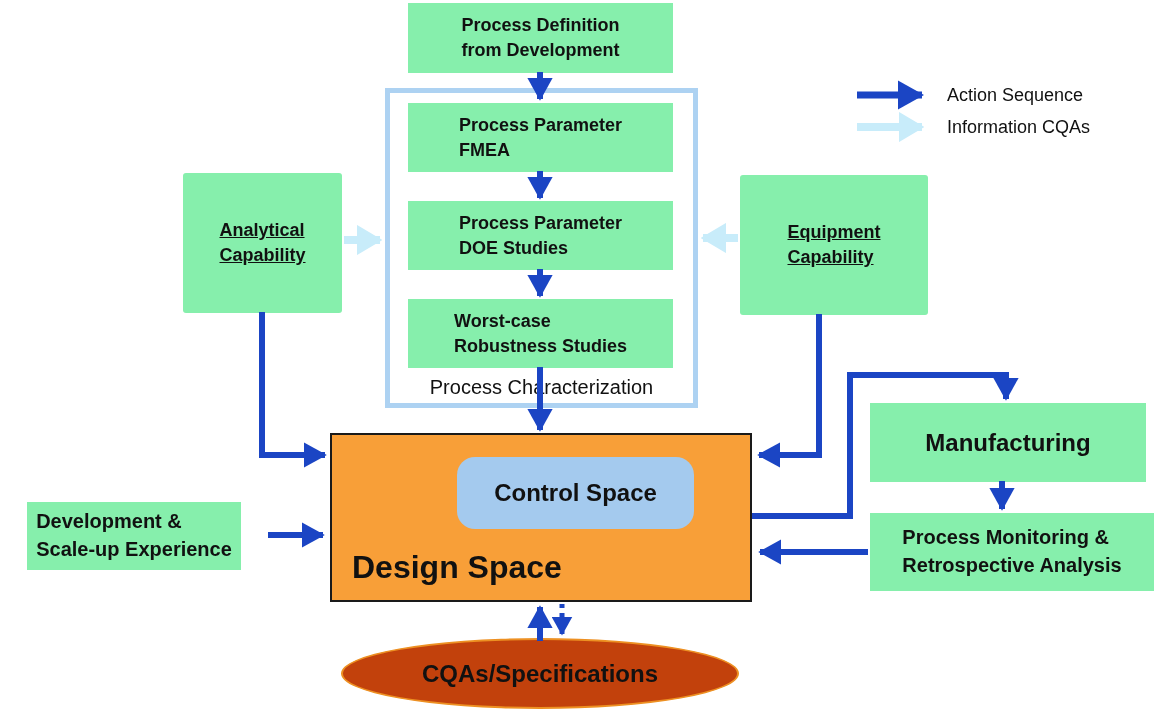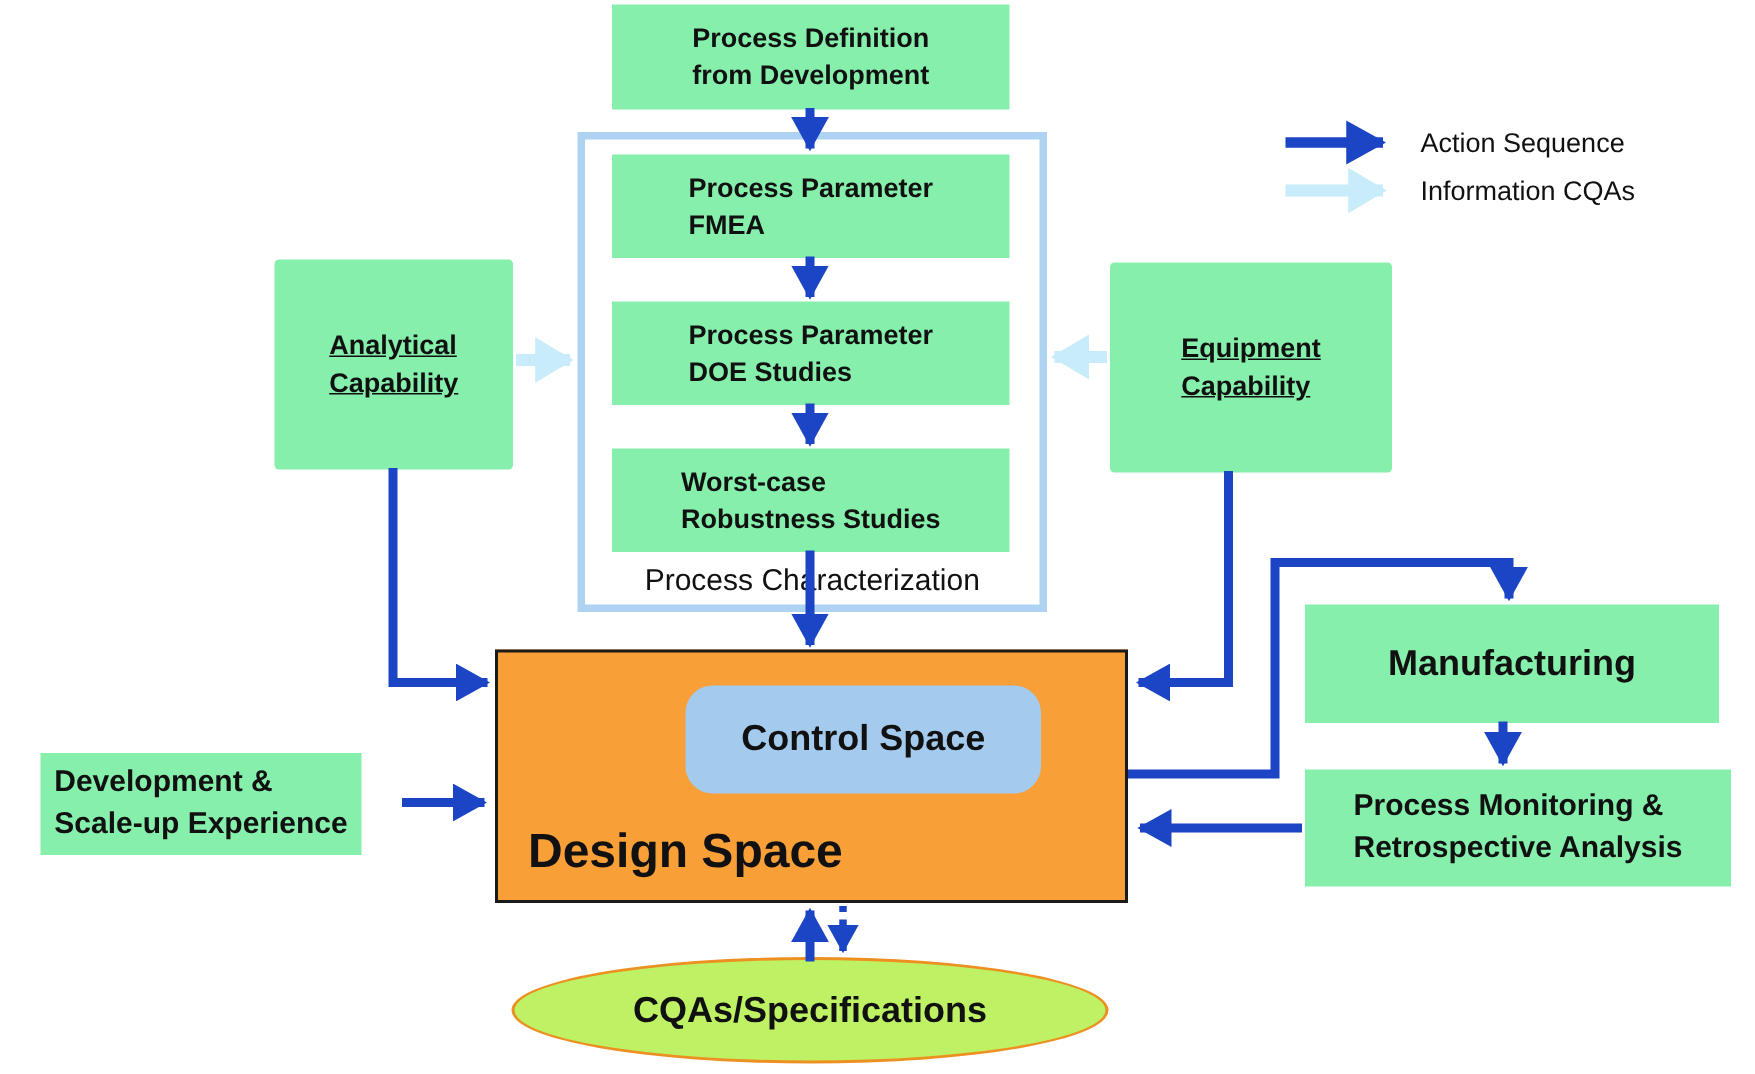--- a/index.html
+++ b/index.html
@@ -29,21 +29,21 @@
   #control-space{
     position:absolute;left:125px;top:22px;width:237px;height:72px;
     background:#A4CAEE;border-radius:18px;display:flex;align-items:center;
     justify-content:center;font-size:24px;font-weight:bold;
   }
   #design-space-label{
     position:absolute;left:20px;bottom:14px;font-size:32px;font-weight:bold;
   }
   #cqas{
     position:absolute;left:341px;top:638px;width:398px;height:71px;
-    background:#bef264;border:2px solid #ED9022;border-radius:50%;
+    background:#c2410c;border:2px solid #ED9022;border-radius:50%;
     display:flex;align-items:center;justify-content:center;
     font-size:24px;font-weight:bold;z-index:1;box-sizing:border-box;
   }
   .legend-label{
     position:absolute;font-size:18px;font-weight:normal;z-index:1;height:22px;
     display:flex;align-items:center;
   }
   #arrows{position:absolute;left:0;top:0;z-index:5;pointer-events:none;}
   .big{font-size:24px;}
   .mid{font-size:20px;}

